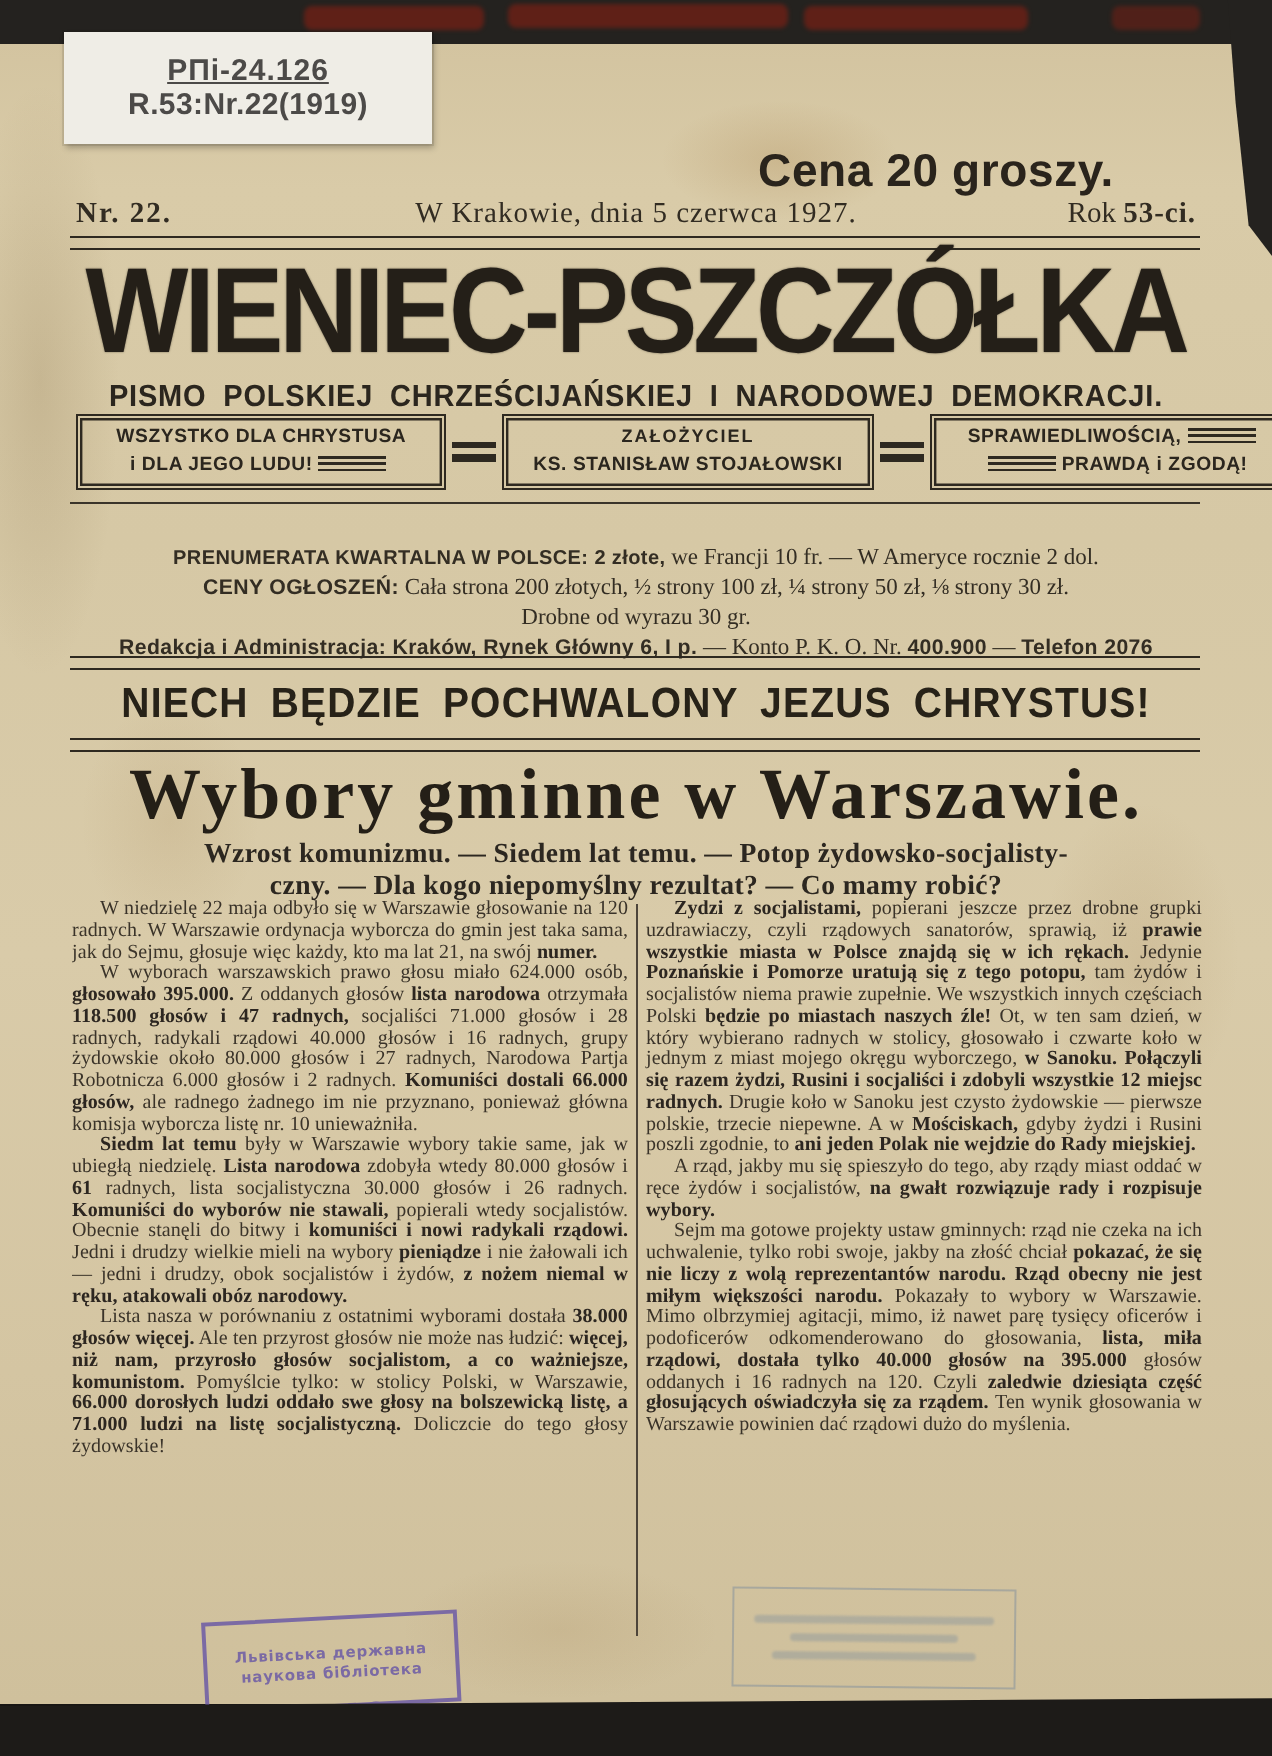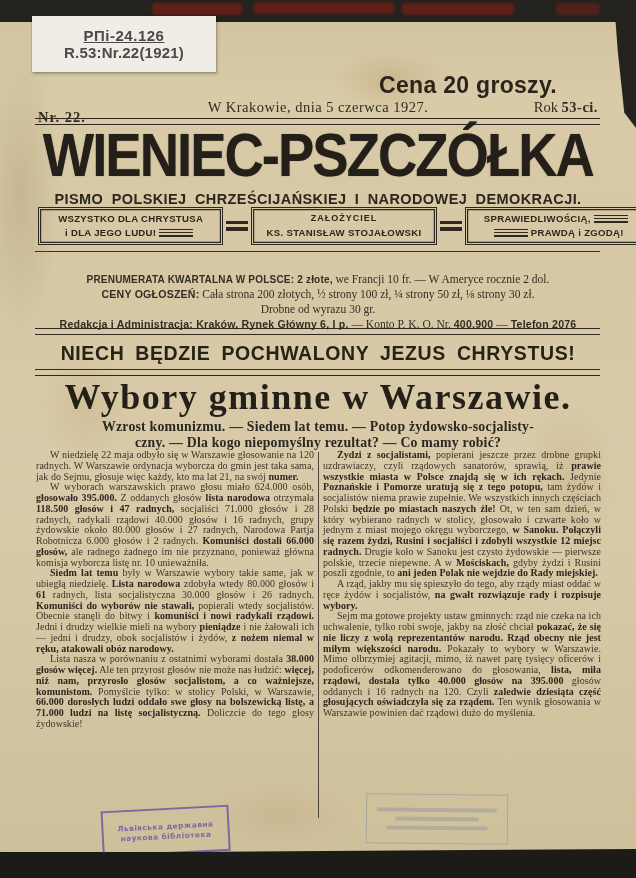--- a/index.html
+++ b/index.html
@@ -28,21 +28,21 @@
   .catalog{position:absolute;left:32px;top:16px;width:184px;height:56px;background:#efede6;
            box-shadow:0 0 0 1px rgba(0,0,0,.08),1px 2px 3px rgba(0,0,0,.25);
            display:flex;flex-direction:column;align-items:center;justify-content:center;
            font-family:"Liberation Sans",sans-serif;color:#4c4a48;font-weight:bold;}
   .catalog .l1{font-size:15px;text-decoration:underline;letter-spacing:.5px;}
   .catalog .l2{font-size:15px;letter-spacing:.2px;}
   
   .price{position:absolute;left:360px;top:52px;width:216px;text-align:center;
          font-family:"Liberation Sans",sans-serif;font-weight:bold;font-size:23px;color:#2a241c;letter-spacing:.3px;}
   .infoline{position:absolute;left:36px;top:79px;width:564px;font-size:14.5px;color:#322c22;}
-  .issue{position:absolute;left:2px;top:0;font-weight:bold;letter-spacing:1px;margin-top:10px;}
+  .issue{position:absolute;left:2px;top:0;font-weight:bold;letter-spacing:1px;}
   .dateline{position:absolute;left:0;right:0;text-align:center;letter-spacing:.5px;}
   .volume{position:absolute;right:2px;top:0;}
   .volume b{letter-spacing:.5px;}
   .rule{position:absolute;left:35px;width:565px;border:0;}
   .double{height:5px;border-top:1.6px solid #2e2920;border-bottom:1.6px solid #2e2920;}
   .single{height:0;border-top:1.4px solid #3a342a;}
   .r1{top:98px;}
   
   .masthead{position:absolute;left:0;top:100px;width:636px;text-align:center;}
   .masthead .title{display:inline-block;font-family:"Liberation Sans",sans-serif;font-weight:bold;
@@ -199,15 +199,15 @@
   <div class="top-bar"></div>
   <div class="red-mark rm1"></div>
   <div class="red-mark rm2"></div>
   <div class="red-mark rm3"></div>
   <div class="red-mark rm4"></div>
   <div class="corner-wedge"></div>
   <div class="bottom-bar"></div>
 
   <div class="catalog">
     <span class="l1">РПі-24.126</span>
-    <span class="l2">R.53:Nr.22(1921)</span>
+    <span class="l2">R.53:Nr.22(1919)</span>
   </div>
 </div>
 
 </body></html>

